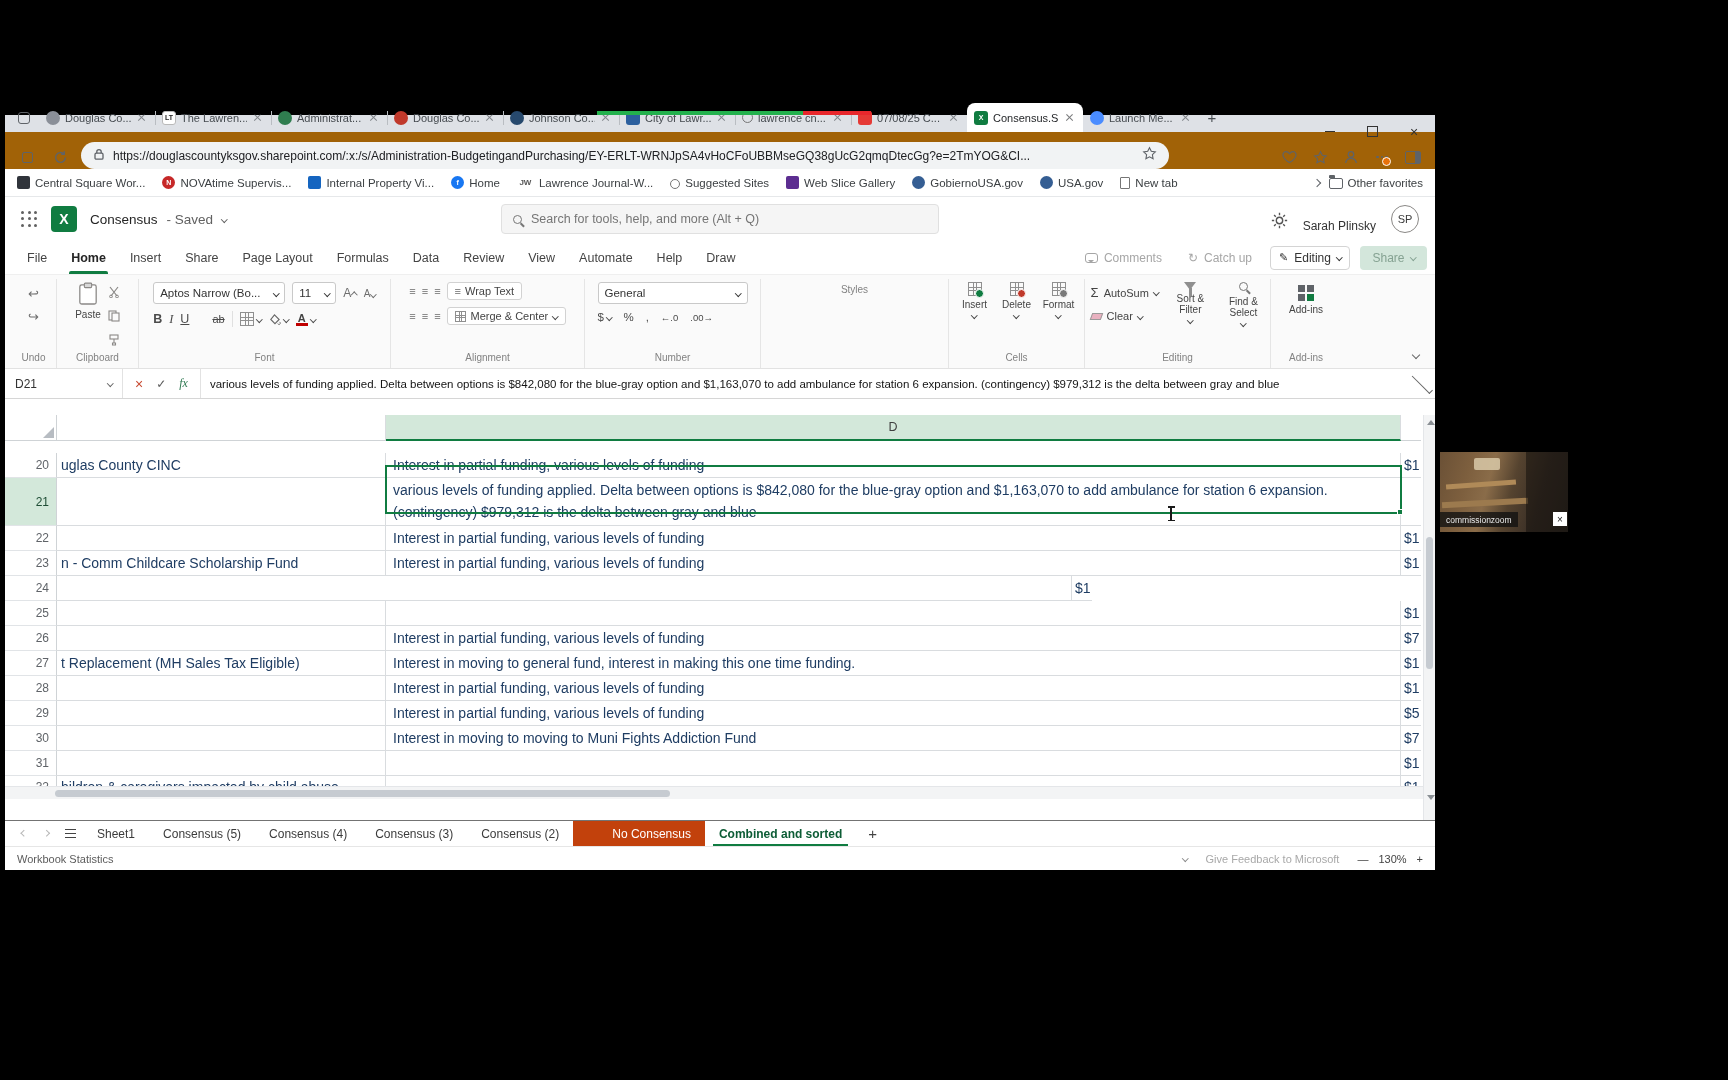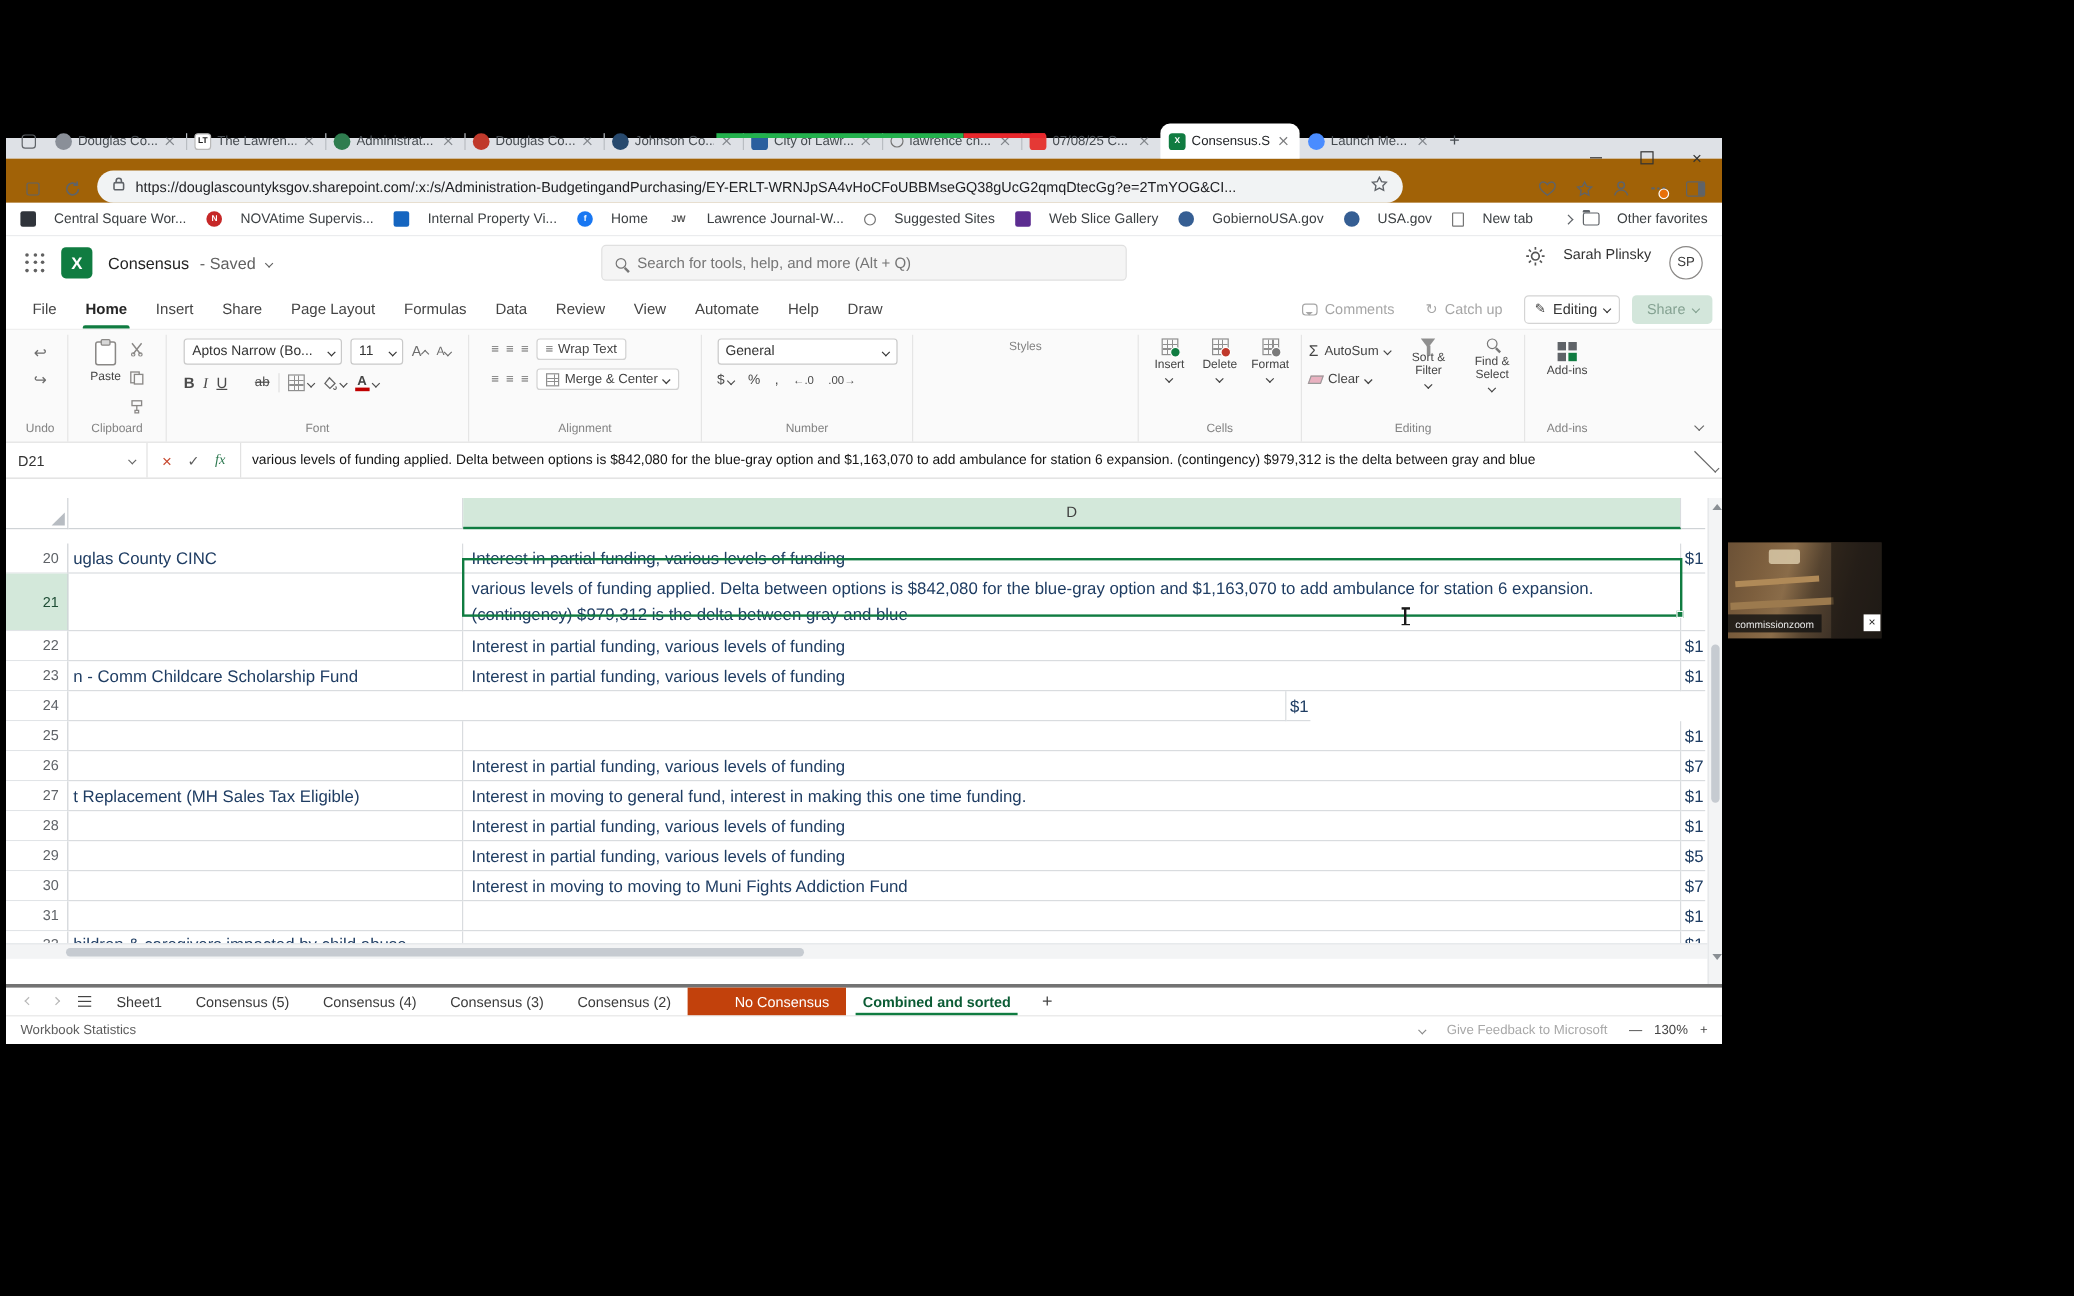--- a/index.html
+++ b/index.html
@@ -44,21 +44,21 @@
   .urlpill input { border:none; background:transparent; outline:none; flex:1; font-size:12px; color:#202124; font-family:"Liberation Sans",sans-serif; }
   .addr-right { margin-left:auto; display:flex; align-items:center; gap:7px; }
   .dots { position:relative; width:18px; height:18px; display:flex; align-items:center; justify-content:center; gap:2px; }
   .dots i { width:2.6px; height:2.6px; background:#5f6368; border-radius:50%; }
   .dots::after { content:""; position:absolute; right:0px; bottom:0px; width:7px; height:7px; border-radius:50%; background:#e8710a; border:1.5px solid #fff; }
   .panelic { width:16px; height:13px; border:1.4px solid #5f6368; border-radius:2px; position:relative; }
   .panelic::after { content:""; position:absolute; right:0; top:0; bottom:0; width:5px; background:#5f6368; }
 
   
   .bmbar { height:28px; background:#fff; border-bottom:1px solid #e6e8ea; display:flex; align-items:center; padding:0 12px; gap:17px; font-size:11.5px; color:#3c4043; flex:none; white-space:nowrap; }
-  .bmi { display:flex; align-items:center; gap:15px; }
+  .bmi { display:flex; align-items:flex-end; gap:5px; }
   .bic { width:13px; height:13px; border-radius:2px; flex:none; display:flex; align-items:center; justify-content:center; font-size:7px; font-weight:bold; color:#fff; }
   .b0{background:#30343b;} .b1{background:#c62828;border-radius:50%;} .b2{background:#1565c0;}
   .b3{background:#1877f2;border-radius:50%;} .b4{background:transparent;color:#555;font-size:8px;width:17px;}
   .b5{background:transparent;border:1.6px solid #757575;border-radius:50%;width:10px;height:10px;}
   .b6{background:#5c2d91;} .b7{background:#355e93;border-radius:50%;} .b8{background:#355e93;border-radius:50%;}
   .b9{background:transparent;border:1.3px solid #757575;border-radius:1px;width:10px;height:12px;}
   .bm-right { margin-left:auto; display:flex; align-items:center; gap:9px; }
   .chev { display:inline-block; width:6px; height:6px; border-right:1.5px solid currentColor; border-bottom:1.5px solid currentColor; transform:rotate(45deg); flex:none; }
   .chev.r { transform:rotate(-45deg); } .chev.l { transform:rotate(135deg); } .chev.u { transform:rotate(-135deg); }
   .chev.sm { width:4.5px; height:4.5px; }
@@ -67,21 +67,21 @@
 
   
   .xhead { height:44px; background:#fff; display:flex; align-items:center; padding:0 16px; gap:13px; position:relative; flex:none; }
   .waffle { width:17px; height:17px; display:grid; grid-template-columns:repeat(3,1fr); gap:3px; }
   .waffle i { width:3px; height:3px; background:#616161; border-radius:50%; }
   .xlogo { width:26px; height:26px; background:#107c41; border-radius:4px; color:#fff; font-weight:bold; font-size:14px; display:flex; align-items:center; justify-content:center; }
   .xtitle { display:flex; align-items:center; gap:9px; font-size:13.5px; color:#242424; }
   .xtitle .saved { color:#616161; }
   .xsearch { position:absolute; left:50%; transform:translateX(-50%); width:438px; height:30px; background:#f5f5f5; border:1px solid #e0e0e0; border-radius:4px; display:flex; align-items:center; gap:9px; padding:0 11px; }
   .xsearch input { border:none; background:transparent; outline:none; flex:1; font-size:12.5px; color:#616161; font-family:"Liberation Sans",sans-serif; }
-  .xhead-right { margin-left:auto; display:flex; align-items:flex-start; gap:15px; }
+  .xhead-right { margin-left:auto; display:flex; align-items:flex-end; gap:15px; }
   .uname { font-size:12px; color:#333; }
   .avatar { width:28px; height:28px; border-radius:50%; border:1px solid #8a8886; font-size:11px; color:#3b3b3b; display:flex; align-items:center; justify-content:center; background:#fff; }
 
   
   .rtabs { height:33px; background:#fff; display:flex; align-items:center; padding:0 8px 0 10px; flex:none; }
   .rtab { padding:0 12px; height:100%; display:flex; align-items:center; font-size:12.5px; color:#444; position:relative; }
   .rtab.active { font-weight:700; color:#252525; }
   .rtab.active::after { content:""; position:absolute; left:10px; right:10px; bottom:0; height:3px; background:#107c41; border-radius:2px 2px 0 0; }
   .rtabs-right { margin-left:auto; display:flex; align-items:center; gap:10px; }
   .rt-btn { display:flex; align-items:center; gap:6px; font-size:12px; color:#a6a6a6; padding:4px 8px; border-radius:4px; }
@@ -158,21 +158,21 @@
   .selbox { position:absolute; left:380px; top:66px; width:1017px; height:49px; border:2px solid #107c41; pointer-events:none; }
   .selbox i { position:absolute; right:-3px; bottom:-3px; width:6px; height:6px; background:#107c41; border:1px solid #fff; }
   .hscroll { position:absolute; left:0; right:12px; top:387px; height:13px; background:#f3f4f5; border-top:1px solid #e4e6e9; }
   .hthumb { position:absolute; left:50px; top:3px; width:615px; height:7px; background:#c6cbd1; border-radius:4px; }
   .vscroll { position:absolute; right:0; top:16px; bottom:0; width:12px; background:#f3f4f5; border-left:1px solid #e4e6e9; }
   .tri-u { position:absolute; top:5px; left:2.5px; width:0; height:0; border-left:4px solid transparent; border-right:4px solid transparent; border-bottom:5px solid #8a8f94; }
   .tri-d { position:absolute; bottom:20px; left:2.5px; width:0; height:0; border-left:4px solid transparent; border-right:4px solid transparent; border-top:5px solid #8a8f94; }
   .vthumb { position:absolute; left:2px; top:122px; width:7px; height:132px; background:#c6cbd1; border-radius:4px; }
 
   
-  .stabs { height:26px; background:#fff; border-top:3px solid #737373; display:flex; align-items:center; font-size:12px; color:#3b3b3b; padding-left:8px; flex:none; }
+  .stabs { height:26px; background:#fff; border-top:1px solid #737373; display:flex; align-items:center; font-size:12px; color:#3b3b3b; padding-left:8px; flex:none; }
   .stnav { width:22px; display:flex; justify-content:center; color:#b8b8b8; }
   .stmenu { width:26px; display:flex; flex-direction:column; gap:2.5px; align-items:center; }
   .stmenu i { width:11px; height:1.5px; background:#444; }
   .stab { height:100%; display:flex; align-items:center; padding:0 14px; position:relative; white-space:nowrap; }
   .stab.red { background:#c2410c; color:#fff;padding-left:39px; }
   .stab.active { color:#0c5c35; font-weight:700; }
   .stab.active::after { content:""; position:absolute; left:8px; right:8px; bottom:0; height:2.5px; background:#107c41; }
   .stadd { padding:0 12px; font-size:15px; color:#444; }
 
   

